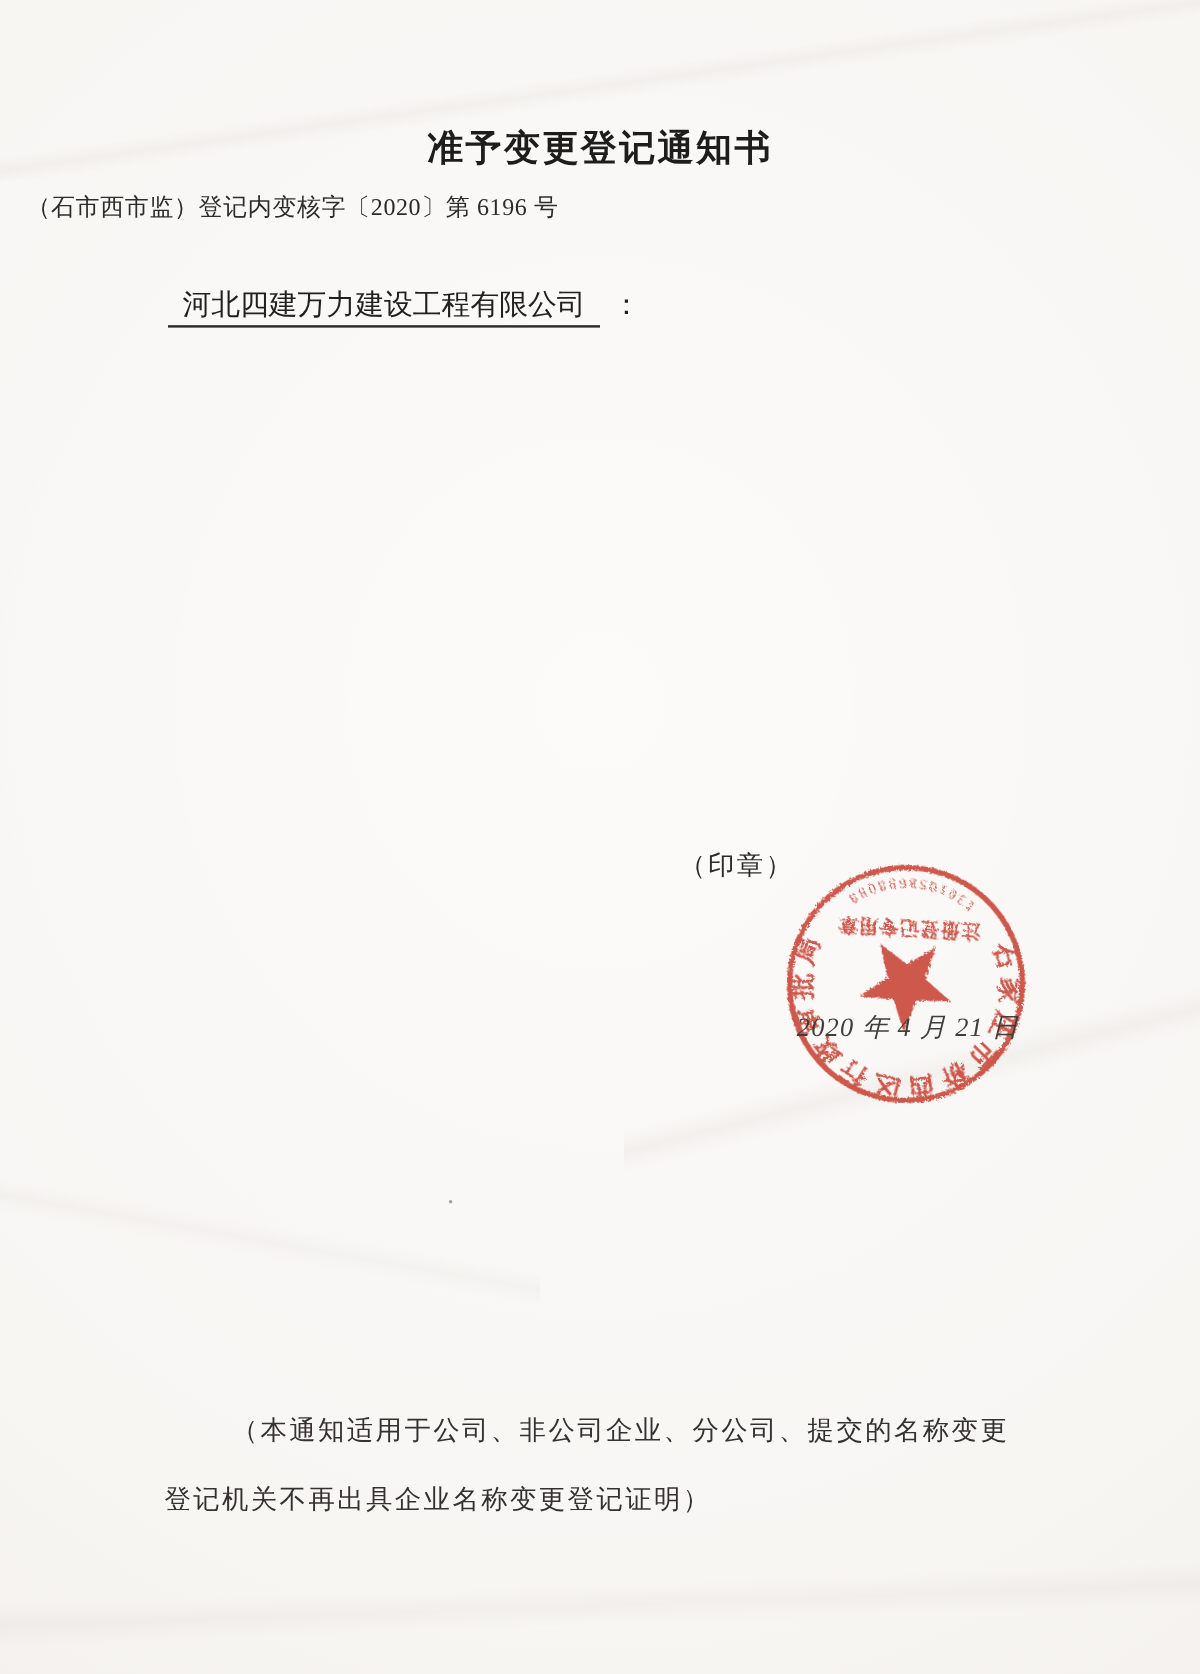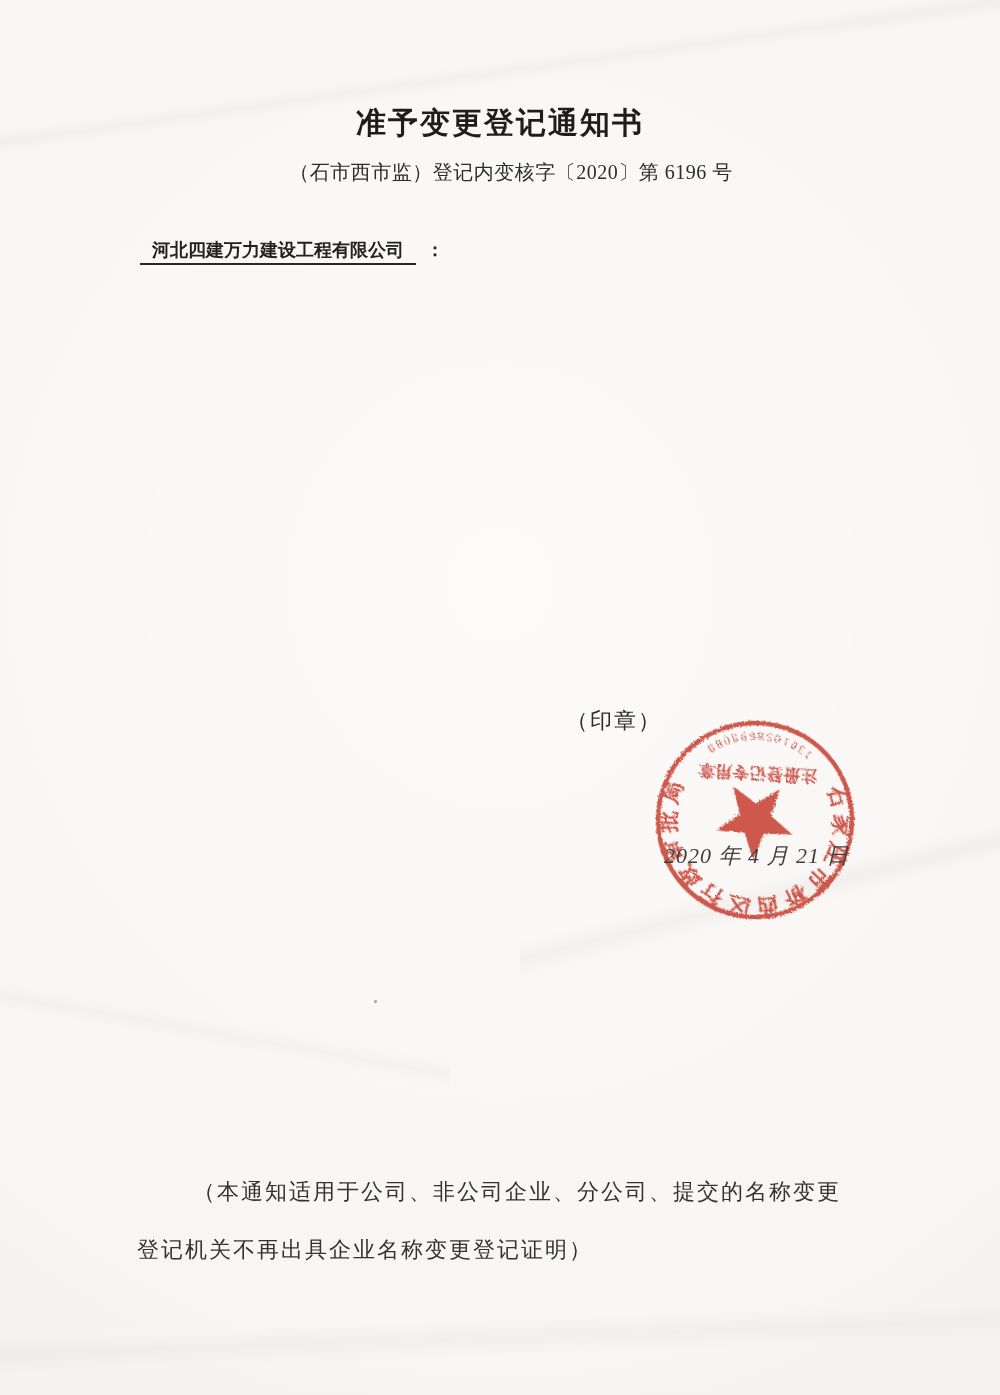--- a/index.html
+++ b/index.html
@@ -28,25 +28,25 @@
   .speck{position:absolute;top:1000px;left:374px;width:3px;height:3px;border-radius:50%;
     background:rgba(70,58,45,0.45);}
 
   .title{
     position:absolute;top:103px;left:0;right:0;margin:0;
     text-align:center;font-size:30px;font-weight:bold;letter-spacing:2px;color:#1e1d1b;
     white-space:nowrap;
   }
   .docno{
     position:absolute;top:159px;left:22px;right:0;
-    text-align:center;font-size:20px;letter-spacing:0.5px;color:#2e2c2a;white-space:nowrap;
+    font-size:20px;letter-spacing:0.5px;color:#2e2c2a;white-space:nowrap;
   }
   .addressee{
     position:absolute;top:238px;left:140px;
-    font-size:18px;font-weight:bold;color:#22211f;white-space:nowrap;
+    font-size:24px;font-weight:normal;color:#22211f;white-space:nowrap;
   }
   .addressee .name{border-bottom:2px solid #2a2927;padding:0 12px 3px 12px;}
   .addressee .colon{margin-left:10px;}
 
   .bodytext{
     position:absolute;top:326px;left:140px;width:740px;
     font-size:22px;line-height:46px;letter-spacing:1.5px;color:#2e2c2a;
   }
   .bline{white-space:nowrap;}
   .bline.indent{text-indent:46px;}

